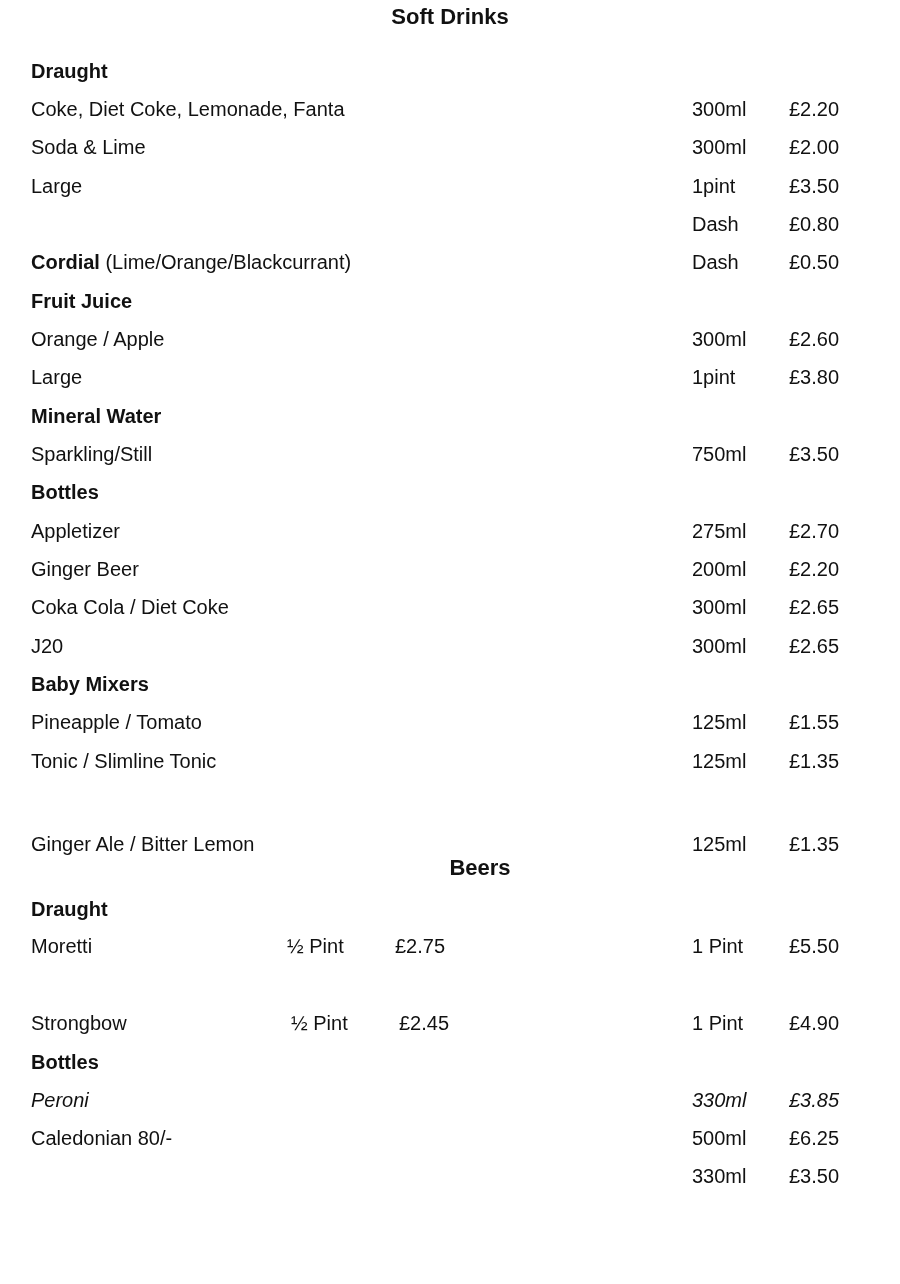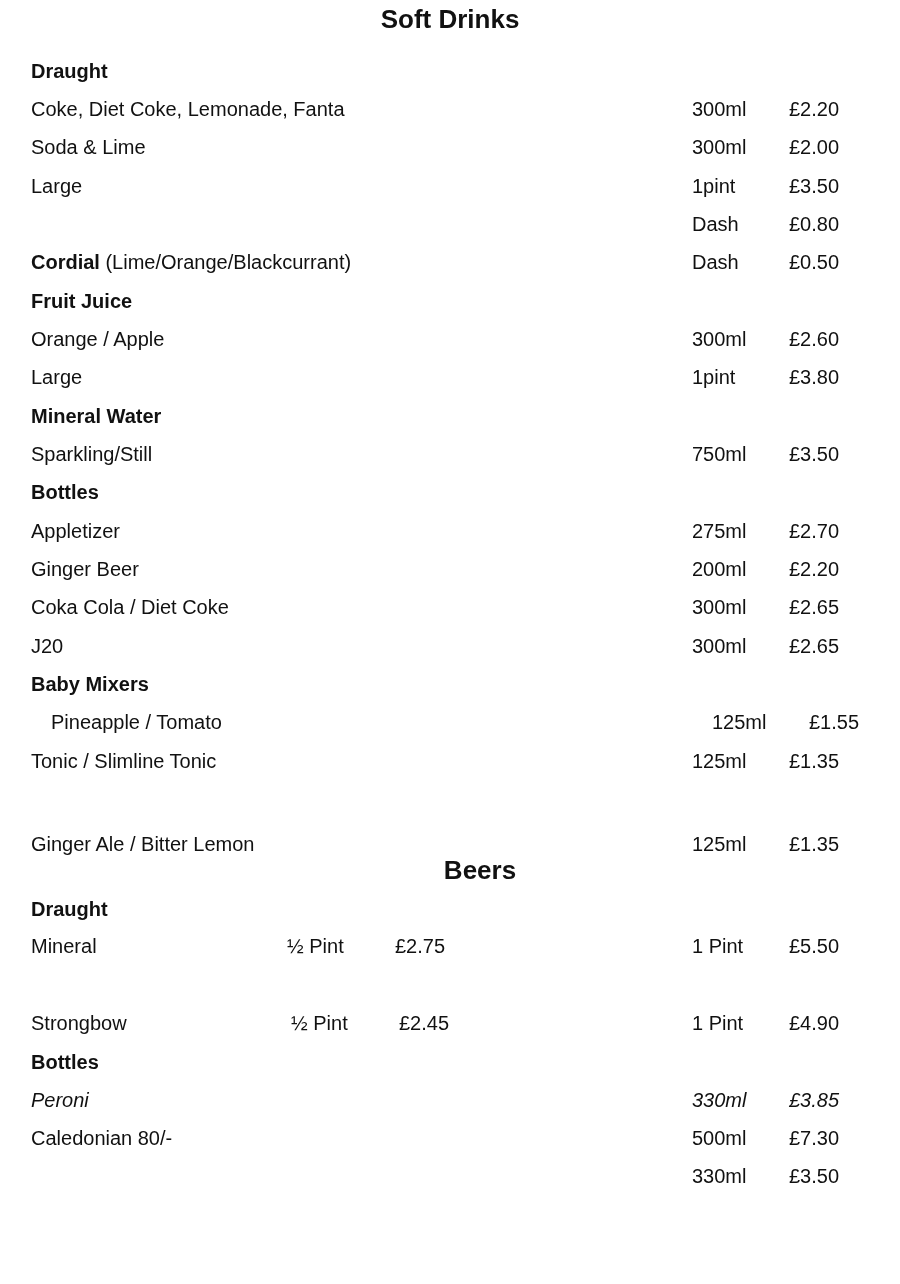--- a/index.html
+++ b/index.html
@@ -3,21 +3,21 @@
   <meta charset="utf-8">
   <style>
     html, body { margin: 0; padding: 0; background: #ffffff; }
     body {
       width: 900px; height: 1284px; position: relative; overflow: hidden;
       font-family: "Liberation Sans", "DejaVu Sans", sans-serif;
       color: #111111; font-size: 20px;
     }
     .title {
       position: absolute; left: 0; width: 900px; text-align: center;
-      font-weight: bold; font-size: 26px;
+      font-weight: bold; font-size: 22px;
     }
     .row { position: absolute; left: 31px; right: 0; height: 28px; line-height: 28px; }
     .row .name { position: absolute; left: 0; white-space: nowrap; }
     .row .name b { font-weight: bold; }
     .row .size { position: absolute; left: 661px; white-space: nowrap; }
     .row .price { position: absolute; left: 758px; white-space: nowrap; }
     .row .half-size { position: absolute; white-space: nowrap; }
     .row .half-price { position: absolute; white-space: nowrap; text-align: center; }
     .heading { font-weight: bold; }
   </style>
@@ -100,21 +100,21 @@
 </div>
 <div class="row" style="top:632px;">
   <span class="name">J20</span>
   <span class="size">300ml</span>
   <span class="price">£2.65</span>
 </div>
 
 <div class="row" style="top:670px;">
   <span class="name heading">Baby Mixers</span>
 </div>
-<div class="row" style="top:708px;margin-left:20px;">
+<div class="row" style="top:708px;">
   <span class="name">Pineapple / Tomato</span>
   <span class="size">125ml</span>
   <span class="price">£1.55</span>
 </div>
 <div class="row" style="top:747px;">
   <span class="name">Tonic / Slimline Tonic</span>
   <span class="size">125ml</span>
   <span class="price">£1.35</span>
 </div>
 <div class="row" style="top:785px;margin-top:45px;">
@@ -122,21 +122,21 @@
   <span class="size">125ml</span>
   <span class="price">£1.35</span>
 </div>
 
 <div class="title" style="top:855px;margin-left:30px;">Beers</div>
 
 <div class="row" style="top:895px;">
   <span class="name heading">Draught</span>
 </div>
 <div class="row" style="top:932px;">
-  <span class="name">Mineral</span>
+  <span class="name">Moretti</span>
   <span class="half-size" style="left:256px;">½ Pint</span>
   <span class="half-price" style="left:364px;">£2.75</span>
   <span class="size">1 Pint</span>
   <span class="price">£5.50</span>
 </div>
 <div class="row" style="top:1009px;">
   <span class="name">Strongbow</span>
   <span class="half-size" style="left:260px;">½ Pint</span>
   <span class="half-price" style="left:368px;">£2.45</span>
   <span class="size">1 Pint</span>
@@ -147,18 +147,18 @@
   <span class="name heading">Bottles</span>
 </div>
 <div class="row" style="top:1086px;font-style:italic;">
   <span class="name">Peroni</span>
   <span class="size">330ml</span>
   <span class="price">£3.85</span>
 </div>
 <div class="row" style="top:1124px;">
   <span class="name">Caledonian 80/-</span>
   <span class="size">500ml</span>
-  <span class="price">£7.30</span>
+  <span class="price">£6.25</span>
 </div>
 <div class="row" style="top:1162px;">
   <span class="size">330ml</span>
   <span class="price">£3.50</span>
 </div>
 
 </body></html>

